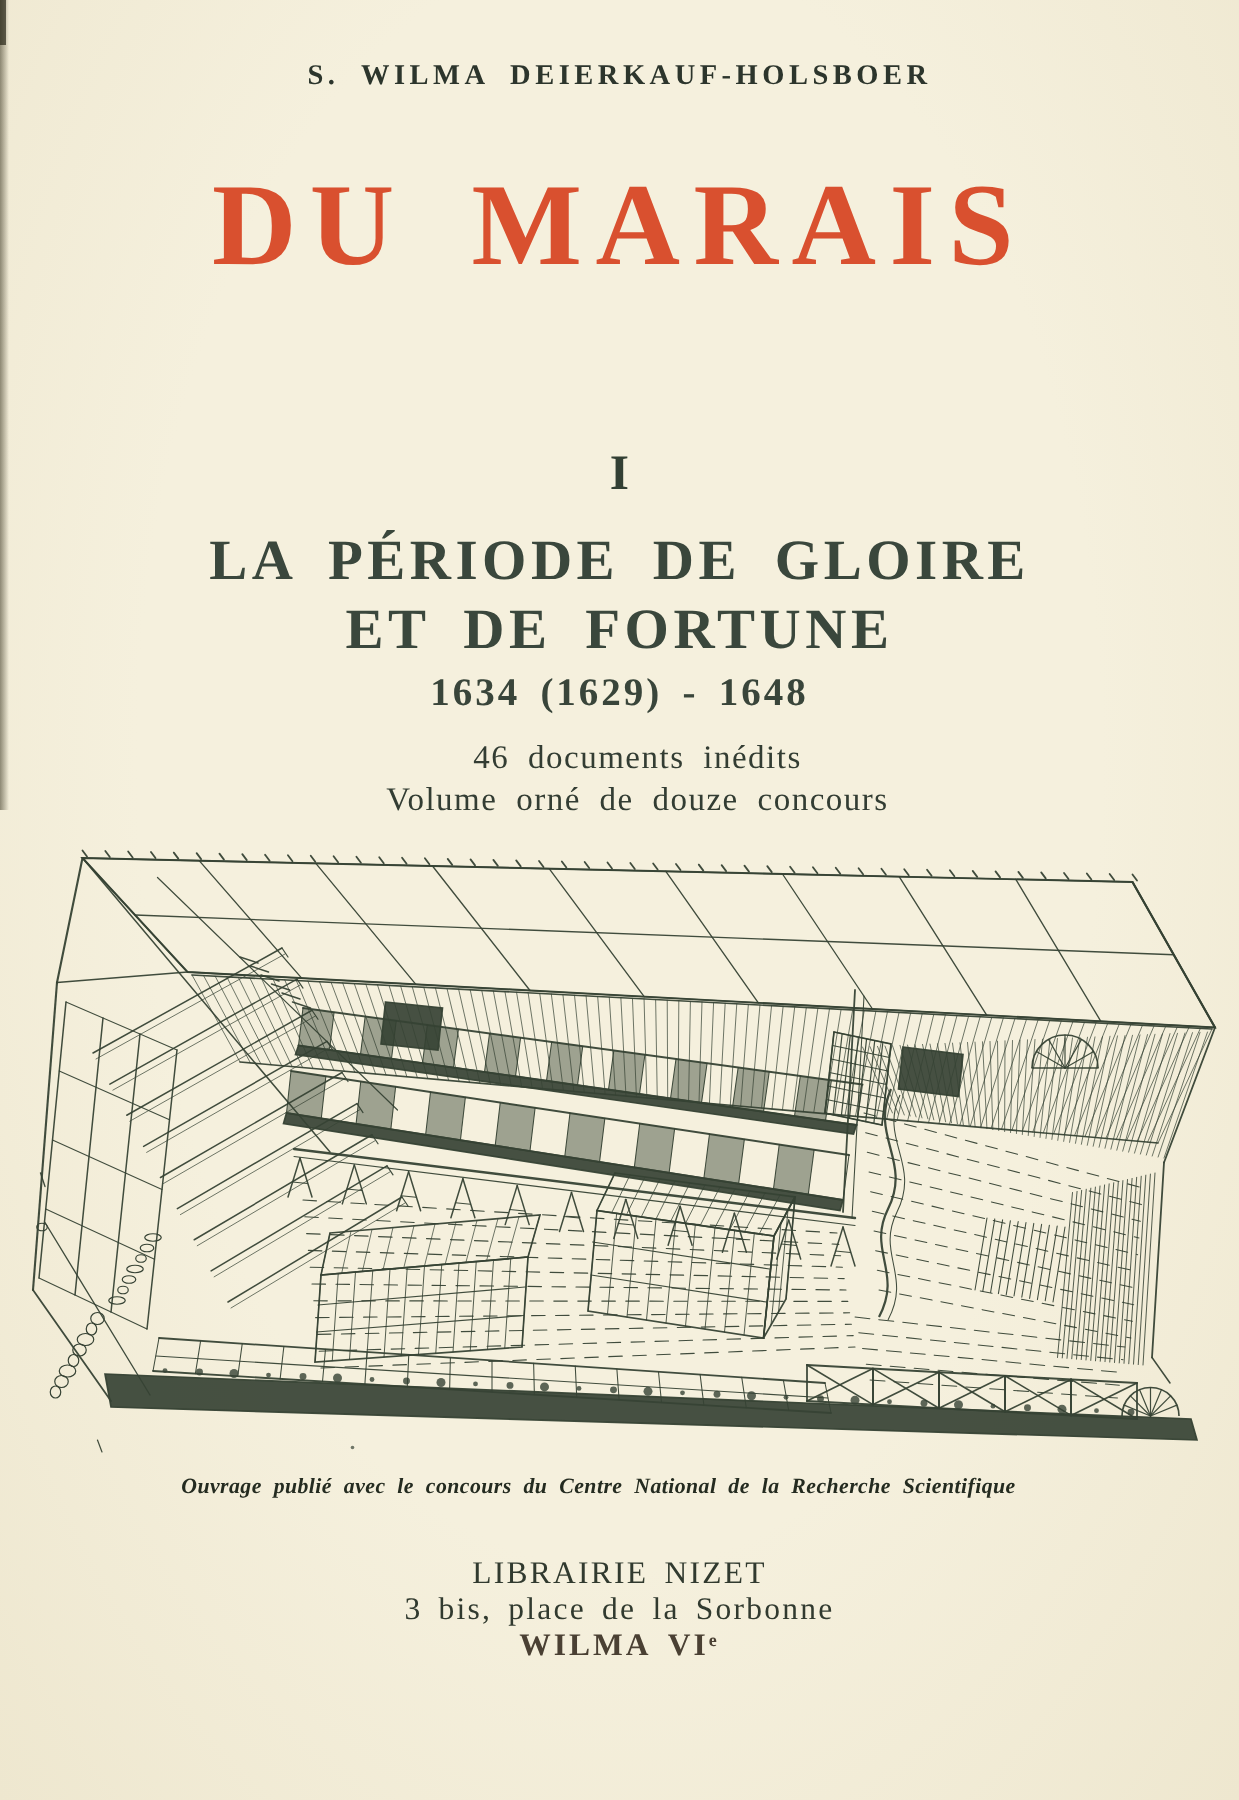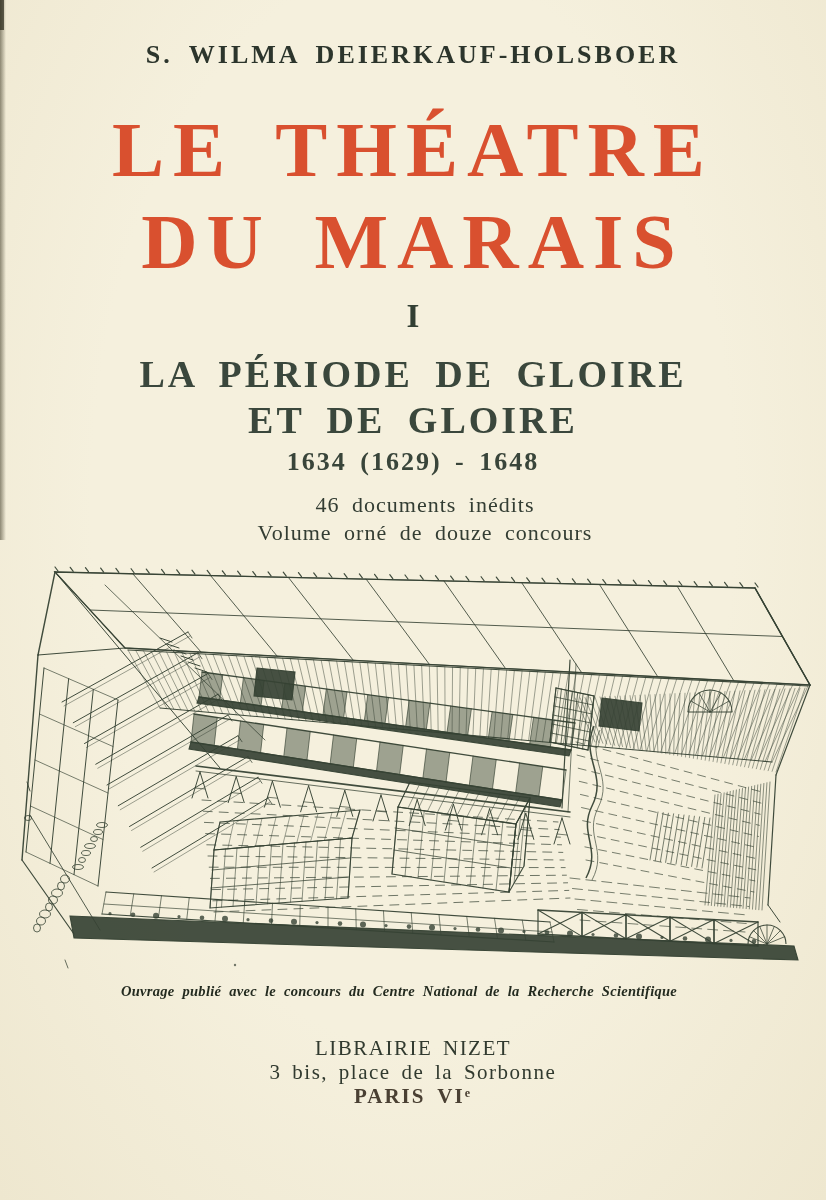--- a/index.html
+++ b/index.html
@@ -3,21 +3,21 @@
 <meta charset="utf-8">
 <style>
   html,body{margin:0;padding:0;}
   body{
     width:826px;height:1200px;position:relative;overflow:hidden;
     background:radial-gradient(ellipse at 50% 42%, #f5f0dd 55%, #eee7cf 100%);
     font-family:"Liberation Serif","DejaVu Serif",serif;
     color:#2f382e;
   }
   .line{position:absolute;left:0;width:100%;text-align:center;white-space:nowrap;}
-  .author{top:40px;font-size:26px;font-weight:bold;letter-spacing:3px;word-spacing:7px;color:#2c352c;}
+  .author{top:40px;font-size:19px;font-weight:bold;letter-spacing:3px;word-spacing:7px;color:#2c352c;}
   .title{top:104px;font-size:78px;line-height:92px;font-weight:bold;letter-spacing:9px;word-spacing:14px;color:#d9502f;}
   .numeral{top:298px;font-size:33px;font-weight:bold;color:#323f33;}
   .subtitle1{top:352px;font-family:Liberation Serif, serif;}
   .subtitle2{top:398px;}
   .subtitle1,.subtitle2{font-size:38px;font-weight:bold;letter-spacing:3px;word-spacing:10px;color:#3a473c;}
   .dates{top:447px;font-size:26px;font-weight:bold;letter-spacing:2px;word-spacing:5px;color:#39453a;text-align:center;}
   .note1{top:492px;}
   .note2{top:520px;}
   .note1,.note2{font-size:22px;letter-spacing:1px;word-spacing:6px;color:#333d33;padding-left:12px;}
   .engraving-wrap{position:absolute;left:10px;top:560px;width:806px;height:414px;}
@@ -34,27 +34,26 @@
 </style>
 </head>
 <body>
 
 <div class="scan-shadow"></div>
 <div class="scan-corner"></div>
 
 <div class="line author">S. WILMA DEIERKAUF-HOLSBOER</div>
 
 <div class="line title">
-  <div>LE THÉATRE</div>
   <div>DU MARAIS</div>
 </div>
 
 <div class="line numeral">I</div>
 <div class="line subtitle1">LA PÉRIODE DE GLOIRE</div>
-<div class="line subtitle2">ET DE GLOIRE</div>
+<div class="line subtitle2">ET DE FORTUNE</div>
 <div class="line dates">1634 (1629) - 1648</div>
 <div class="line note1">46 documents inédits</div>
 <div class="line note2">Volume orné de douze concours</div>
 
 <div class="engraving-wrap">
   <svg id="engraving" width="806" height="414" viewBox="0 0 806 414" aria-hidden="true">
       <line x1="45" y1="7" x2="48" y2="11" stroke="#364234" stroke-width="1.2" stroke-opacity="0.95" stroke-linecap="round"></line>
       <line x1="60.21739130434783" y1="7.3478260869565215" x2="63.21739130434783" y2="11.347826086956522" stroke="#364234" stroke-width="1.2" stroke-opacity="0.95" stroke-linecap="round"></line>
       <line x1="75.43478260869566" y1="7.695652173913043" x2="78.43478260869566" y2="11.695652173913043" stroke="#364234" stroke-width="1.2" stroke-opacity="0.95" stroke-linecap="round"></line>
       <line x1="90.65217391304347" y1="8.043478260869565" x2="93.65217391304347" y2="12.043478260869565" stroke="#364234" stroke-width="1.2" stroke-opacity="0.95" stroke-linecap="round"></line>
@@ -645,14 +644,14 @@
       <line x1="55" y1="400" x2="58" y2="408" stroke="#364234" stroke-width="0.8" stroke-opacity="0.95" stroke-linecap="round"></line>
       <circle cx="225" cy="405" r="1.2" fill="#364234" fill-opacity="0.7"></circle>
     </svg>
 </div>
 
 <div class="line caption">Ouvrage publié avec le concours du Centre National de la Recherche Scientifique</div>
 
 <div>
   <div class="line pub-name">LIBRAIRIE NIZET</div>
   <div class="line pub-addr">3 bis, place de la Sorbonne</div>
-  <div class="line pub-city"><span>PARIS VI</span><sup>e</sup></div>
+  <div class="line pub-city"><span>WILMA VI</span><sup>e</sup></div>
 </div>
 
 </body></html>

